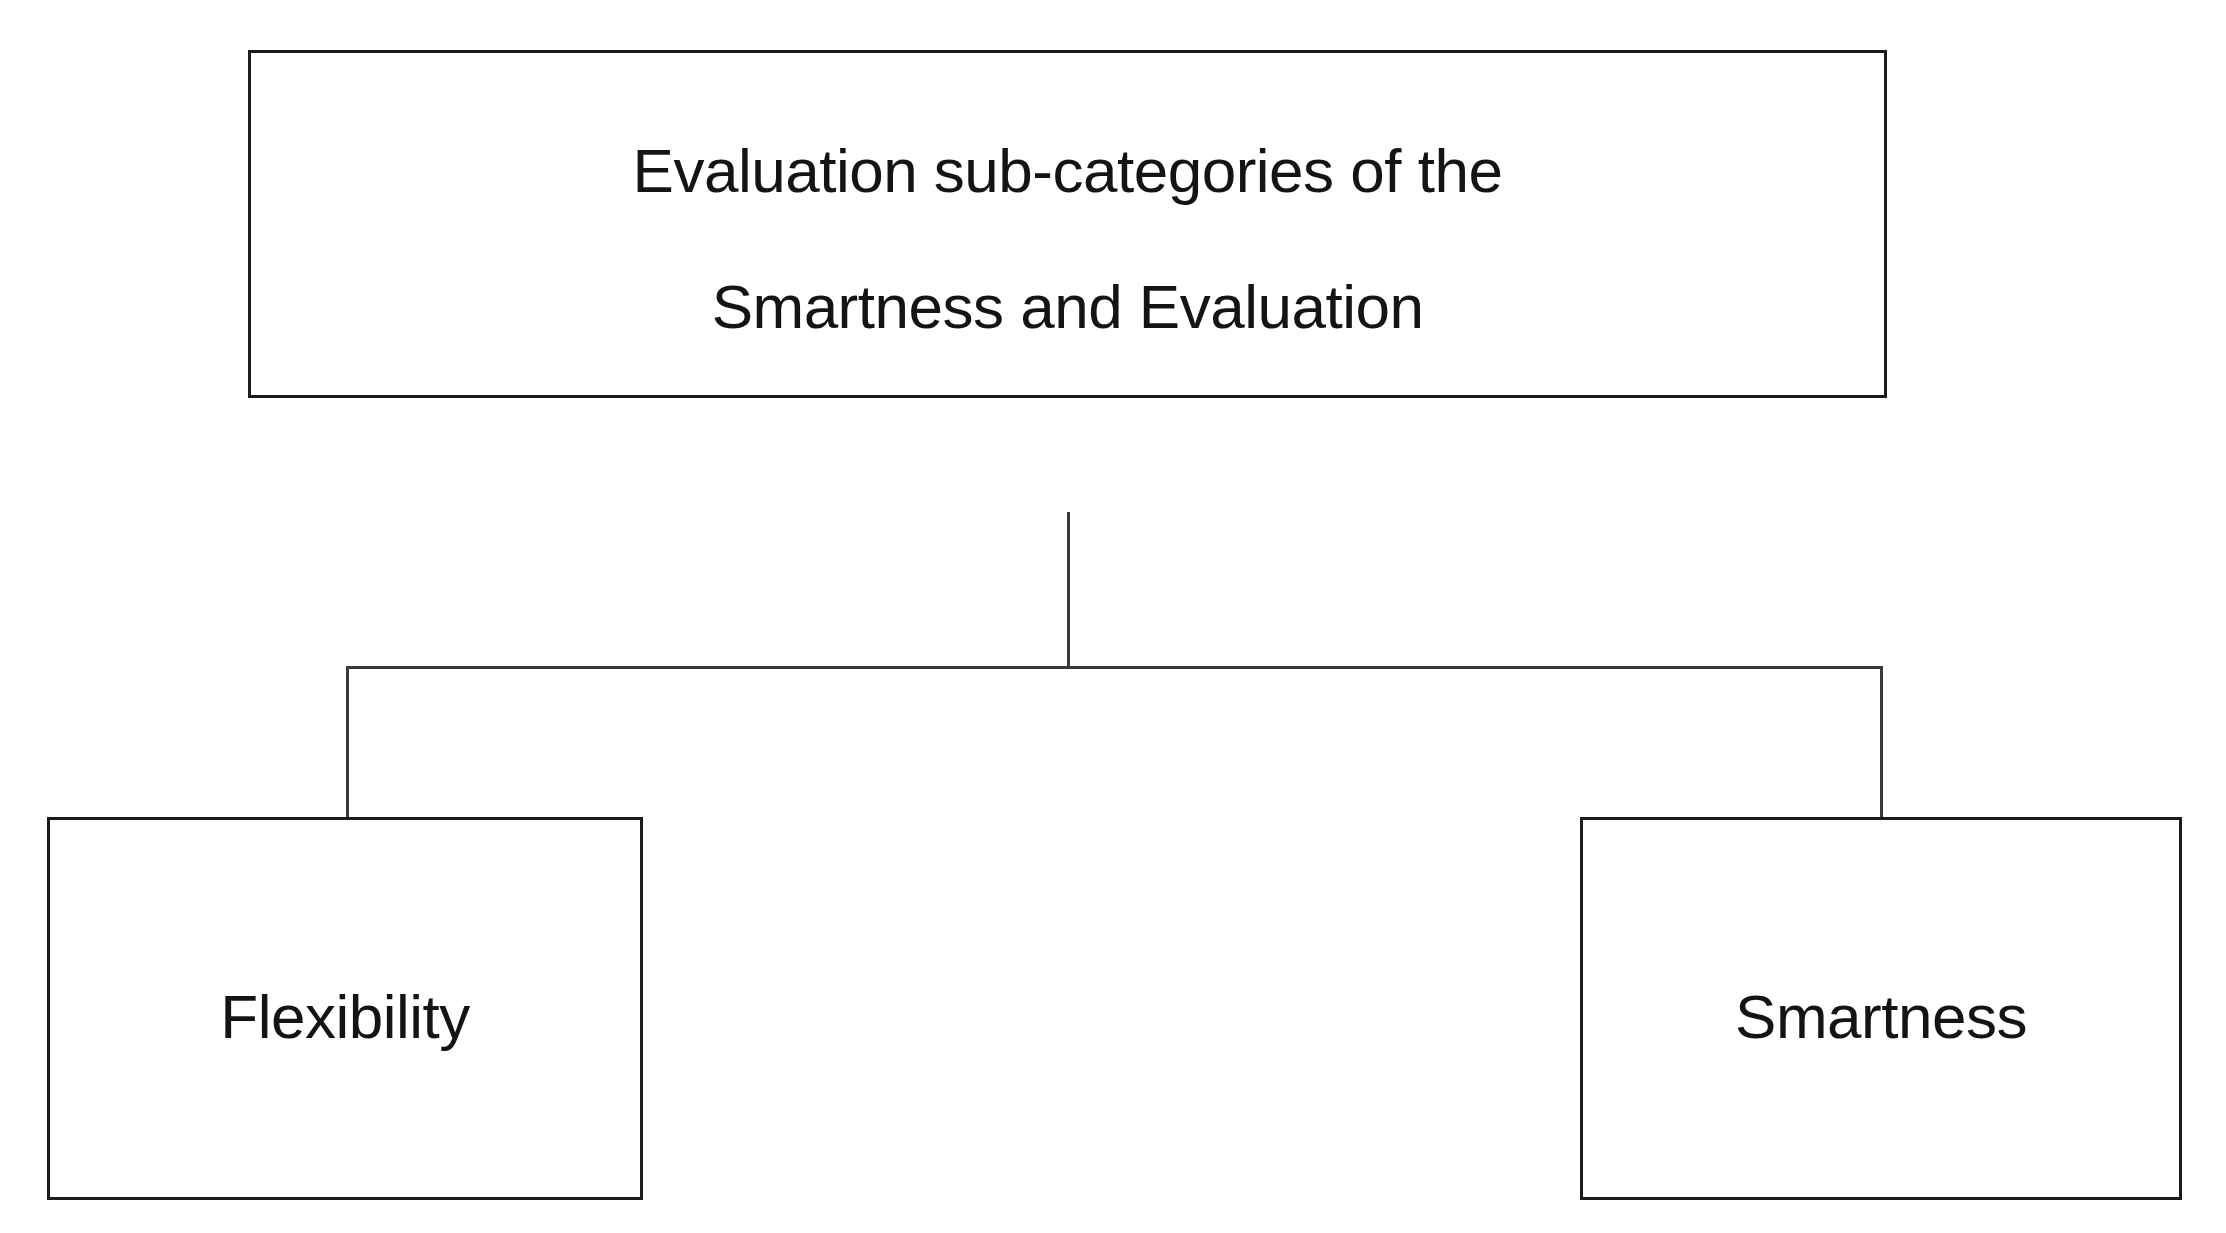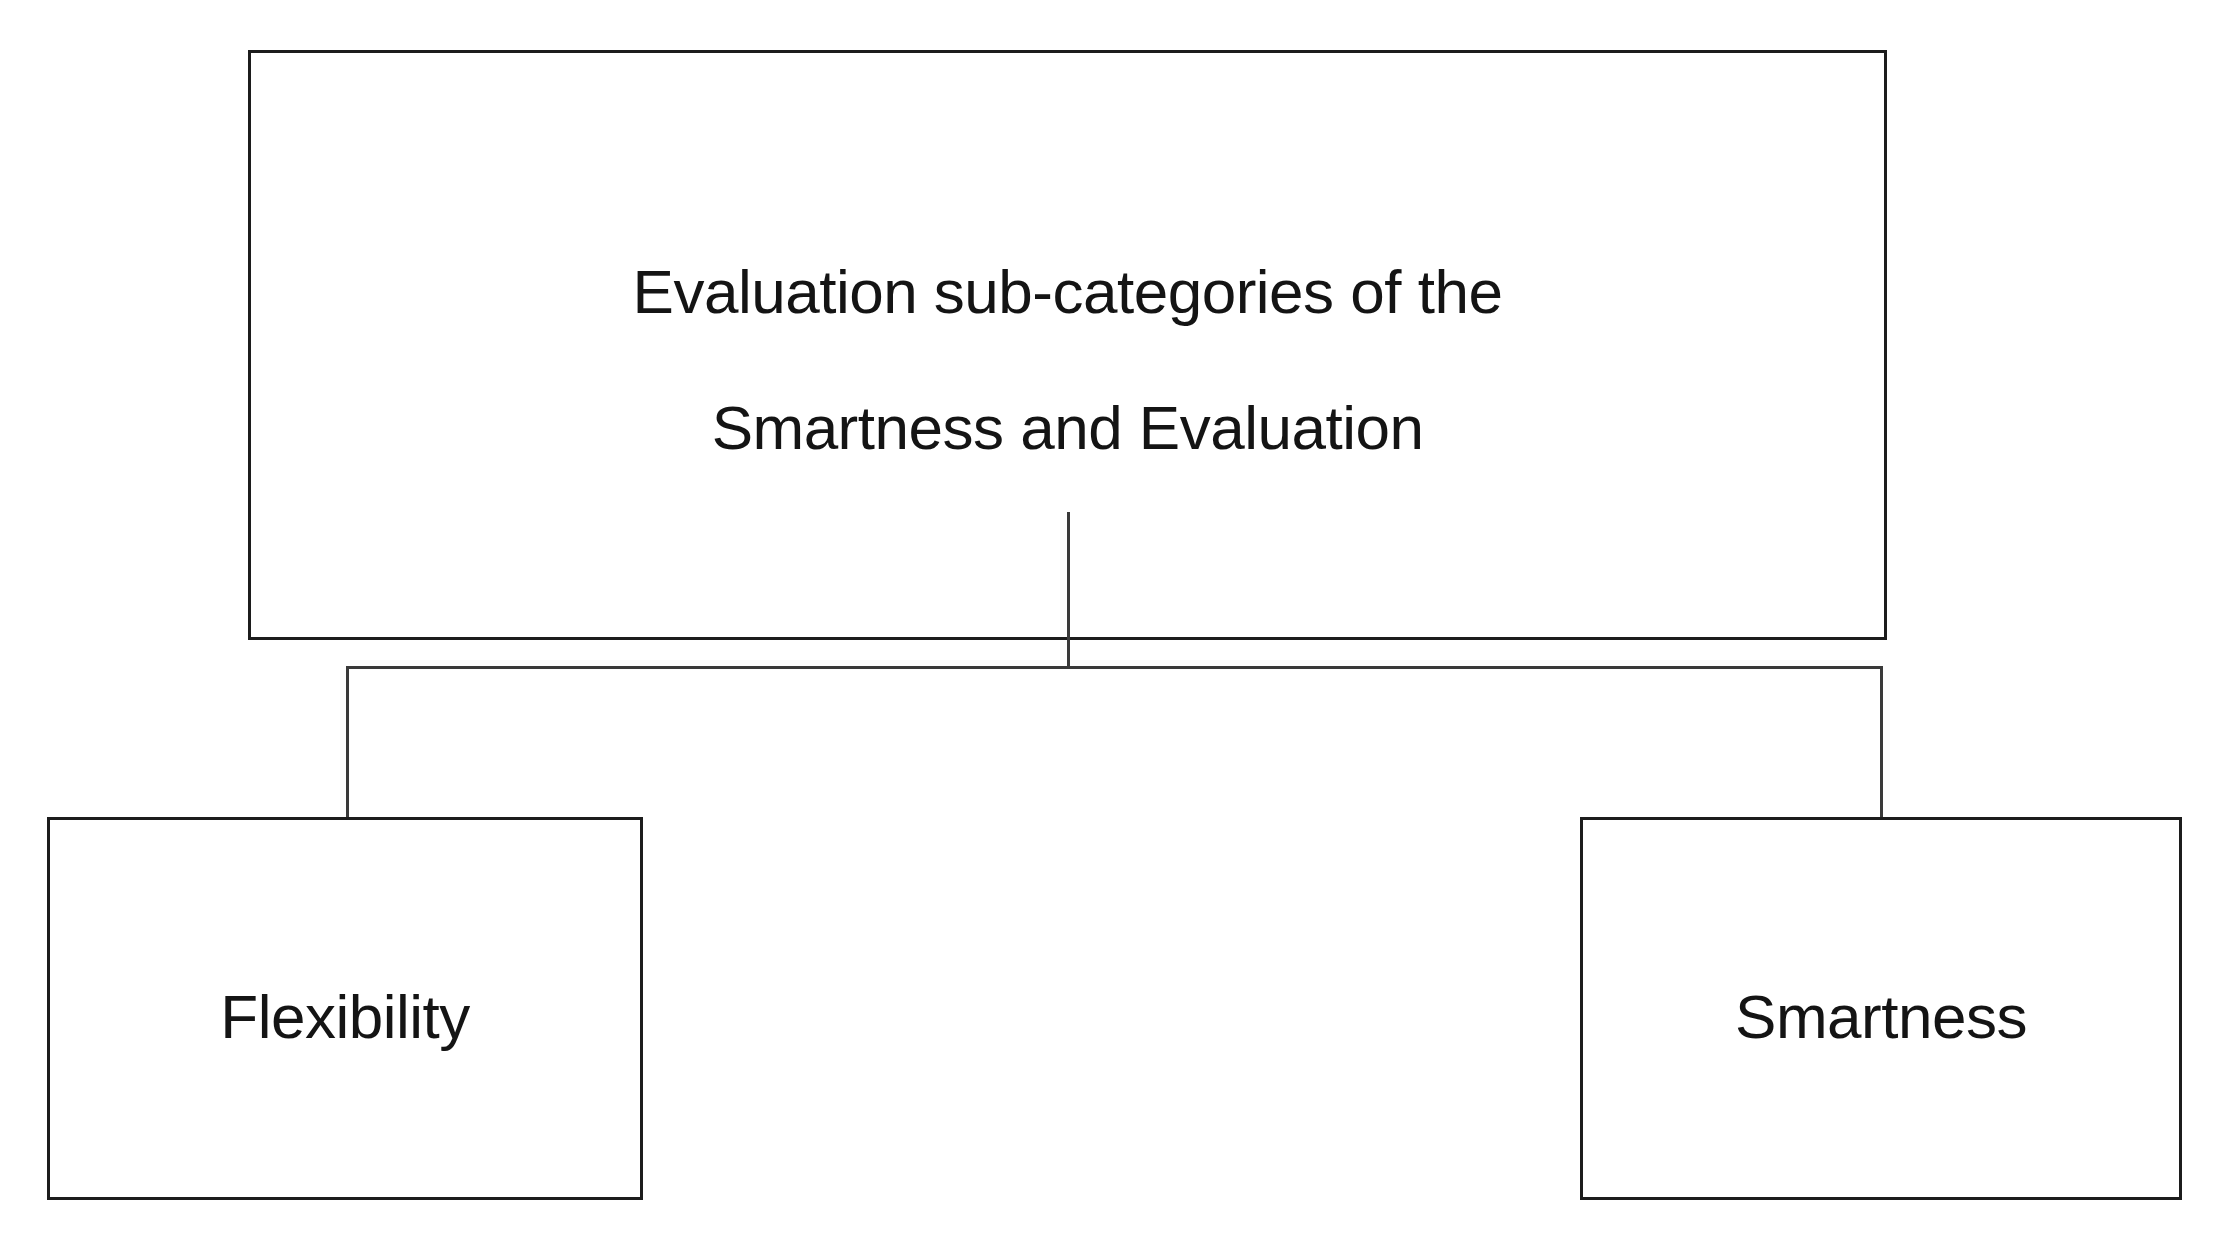--- a/index.html
+++ b/index.html
@@ -28,21 +28,21 @@
     flex-direction: column;
     align-items: center;
     justify-content: center;
     text-align: center;
     color: var(--text-color);
   }
   .node-root {
     left: 248px;
     top: 50px;
     width: 1639px;
-    height: 590px;
+    height: 348px;
     padding-top: 30px;
     gap: 68px;
   }
   .node-root .title-line {
     display: block;
     font-size: 62px;
     line-height: 68px;
     letter-spacing: -0.5px;
     white-space: nowrap;
   }

